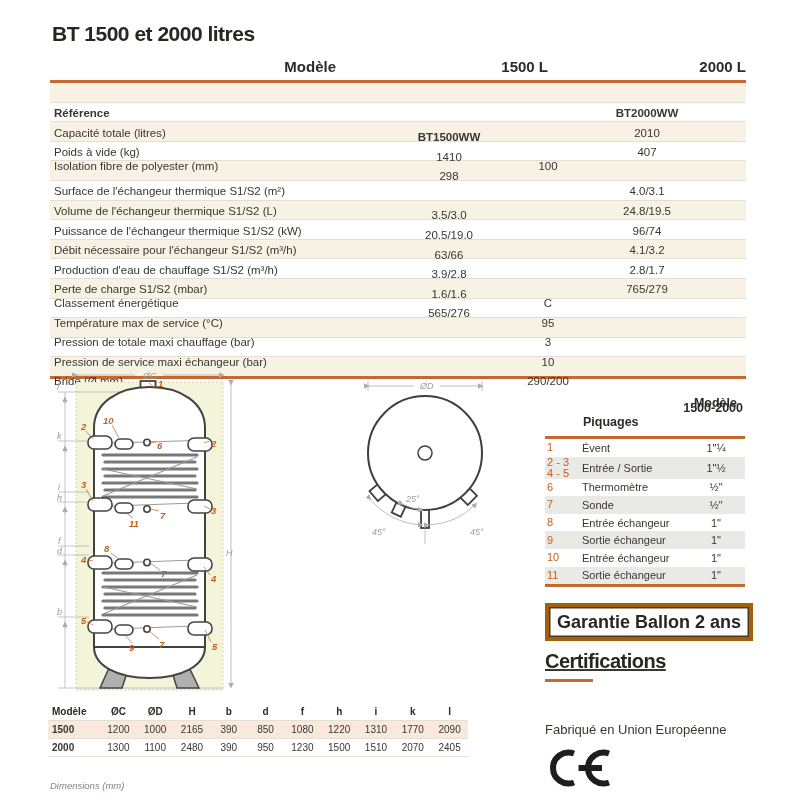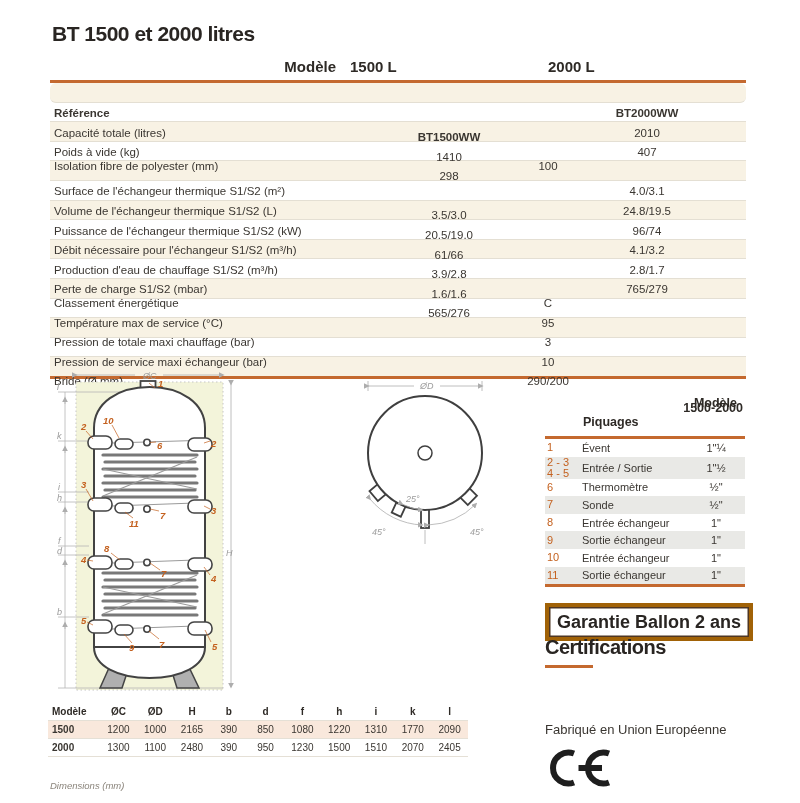--- a/index.html
+++ b/index.html
@@ -8,31 +8,31 @@
 
   
   #title{position:absolute;left:52px;top:22px;font-size:21px;font-weight:bold;
          letter-spacing:-0.5px;color:#292522;}
 
   
   #spec{position:absolute;left:50px;top:58px;width:696px;}
   .spec-head{display:grid;grid-template-columns:300px 1fr 1fr;font-size:15px;
              font-weight:bold;color:#2E2A26;padding-bottom:5px;}
   .spec-head .hm{text-align:right;padding-right:14px;}
-  .spec-head .hv{text-align:left;}
+  .spec-head .hv{text-align:right;}
   .spec-body{border-top:3px solid #C4692F;border-bottom:3px solid #C4692F;}
   .spec-row{display:grid;grid-template-columns:300px 1fr 1fr;height:18.6px;
             align-items:center;font-size:11.5px;border-bottom:1px solid #E4DFD3;}
   .spec-body .spec-row:last-of-type{border-bottom:none;}
   .spec-body .spec-row:nth-child(odd){background:#F8F2E4;}
   .spec-row .lc{padding-left:4px;grid-column:1;grid-row:1;}
   .spec-row .v1{grid-column:2;grid-row:1;text-align:center;margin-top:48px;}
   .spec-row .v2{grid-column:3;grid-row:1;text-align:center;}
   .spec-row .vs{grid-column:2 / 4;grid-row:1;text-align:center;}
-  .spec-row.bold{font-weight:bold;border-radius:6px;}
+  .spec-row.bold{font-weight:bold;}
 
   
   #pq{position:absolute;left:545px;top:394px;width:200px;}
   .pq-head{position:relative;height:42px;font-weight:bold;font-size:12.5px;color:#2E2A26;}
   .pq-head .m1{position:absolute;right:8px;top:2px;}
   .pq-head .m2{position:absolute;right:2px;top:7px;}
   .pq-head .pl{position:absolute;left:38px;top:21px;}
   .pq-body{border-top:3px solid #C4692F;border-bottom:3px solid #C4692F;}
   .pq-row{display:grid;grid-template-columns:37px 1fr 58px;min-height:17.6px;
           align-items:center;font-size:11px;}
@@ -40,21 +40,21 @@
   .pq-row .num{color:#C4611F;padding-left:2px;white-space:pre-line;line-height:11px;}
   .pq-row .sz{text-align:center;}
 
   
   #warranty{position:absolute;left:545px;top:603px;width:200px;height:30px;
             border:4px solid #a16207;box-shadow:inset 0 0 0 1.5px #4E3623;
             display:flex;align-items:center;justify-content:center;
             font-size:18px;font-weight:bold;color:#292522;}
 
   
-  #certs{position:absolute;left:545px;top:636px;}
+  #certs{position:absolute;left:545px;top:650px;text-decoration:underline;}
   #certs .ct{font-size:20px;font-weight:bold;letter-spacing:-0.5px;color:#292522;}
   #certs .underline{width:48px;height:3px;background:#C4692F;margin-top:6px;}
   #origin{position:absolute;left:545px;top:722px;font-size:13px;color:#3A3631;}
   #ce{position:absolute;left:545px;top:746px;}
 
   
   #dims{position:absolute;left:48px;top:703px;width:420px;}
   .dims-head,.dims-row{display:grid;grid-template-columns:52px repeat(10,1fr);
        font-size:10px;height:17px;align-items:center;}
   .dims-head{font-weight:bold;color:#2E2A26;}
@@ -121,21 +121,21 @@
           <div class="vs"></div>
         </div>
         <div class="spec-row">
           <div class="lc">Volume de l'échangeur thermique S1/S2 (L)</div>
           <div class="v1">20.5/19.0</div>
           <div class="v2">24.8/19.5</div>
           <div class="vs"></div>
         </div>
         <div class="spec-row">
           <div class="lc">Puissance de l'échangeur thermique S1/S2 (kW)</div>
-          <div class="v1">61/66</div>
+          <div class="v1">63/66</div>
           <div class="v2">96/74</div>
           <div class="vs"></div>
         </div>
         <div class="spec-row">
           <div class="lc">Débit nécessaire pour l'échangeur S1/S2 (m³/h)</div>
           <div class="v1">3.9/2.8</div>
           <div class="v2">4.1/3.2</div>
           <div class="vs"></div>
         </div>
         <div class="spec-row">

